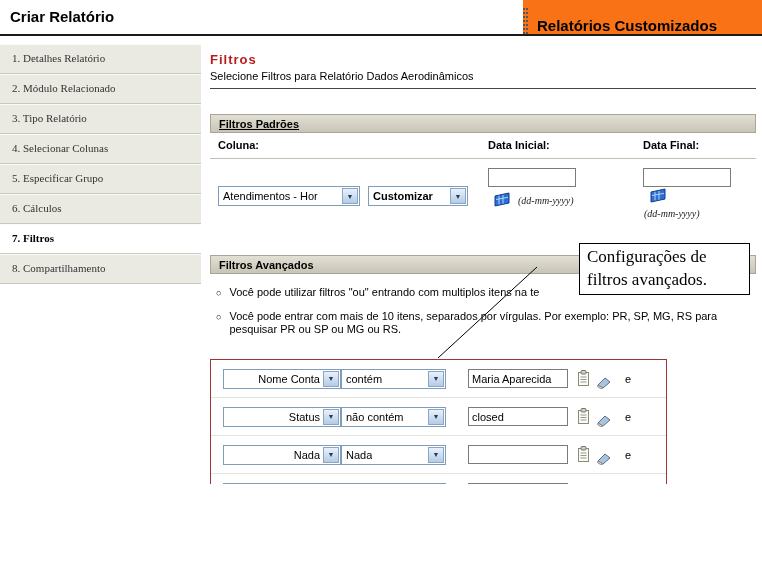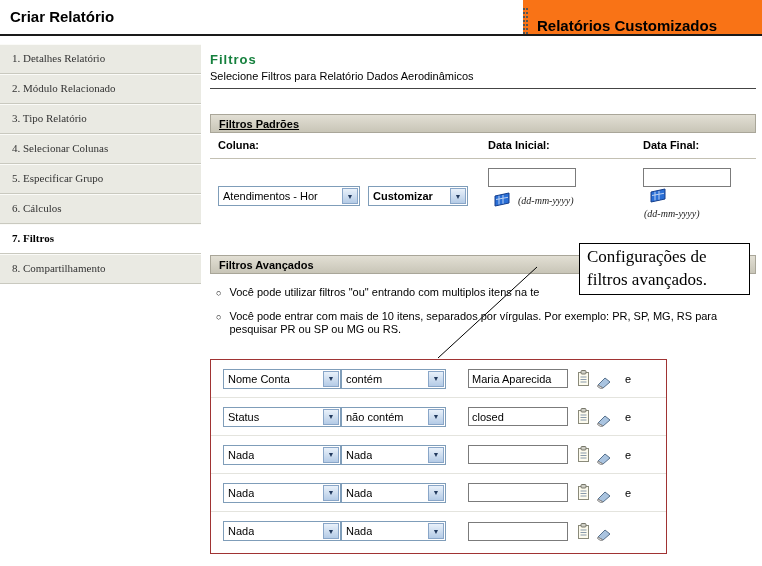--- a/index.html
+++ b/index.html
@@ -1,35 +1,35 @@
 <!DOCTYPE html>
 <html><head>
 <meta charset="utf-8">
 <style>
   * { margin:0; padding:0; box-sizing:border-box; }
   html,body { background:#fff; }
   body { font-family:"Liberation Sans", sans-serif; color:#000; }
-  .page { position:relative; width:762px; height:566px; background:#fff; overflow:hidden; }
+  .page { position:relative; width:762px; height:484px; background:#fff; overflow:hidden; }
 
   
   .topbar { position:absolute; top:0; left:0; width:762px; height:36px; background:#fff; border-bottom:2px solid #1a1a1a; }
   .topbar-left { position:absolute; left:10px; top:8px; font-size:15px; font-weight:bold; }
   .topbar-right { position:absolute; left:523px; top:0; right:0; height:34px; background:#f97316; display:flex; align-items:flex-end; }
   .dot-sep { width:5px; height:26px; border-left:2px dotted #555; border-right:2px dotted #555; margin:0 9px 0 0; }
   .topbar-right-title { font-size:15px; font-weight:bold; white-space:nowrap; }
 
   
   .sidebar { position:absolute; top:44px; left:0; width:201px;font-family:Liberation Serif, serif; }
   .sidebar-item { height:30px; line-height:29px; padding-left:12px; font-size:11px; color:#333;
                   background:#eaeae3; border-bottom:1px solid #c9c9bf; box-shadow:inset 0 1px 0 #fbfbf8; cursor:pointer; }
   .sidebar-item.active { background:#ffffff; color:#000; font-weight:bold; }
 
   
   .main { position:absolute; left:210px; top:48px; width:546px; height:512px; }
-  .m-title { position:absolute; top:4px; left:0; font-size:13px; font-weight:bold; color:#15803d; letter-spacing:1px; }
+  .m-title { position:absolute; top:4px; left:0; font-size:13px; font-weight:bold; color:#b91c1c; letter-spacing:1px; }
   .m-sub { position:absolute; top:22px; left:0; font-size:11px; }
   .rule { position:absolute; left:0; width:546px; border-top:1px solid #444; }
   .rule1 { top:40px; }
   .section-bar { position:absolute; left:0; width:546px; height:19px; background:linear-gradient(#e2dfd4,#c8c5b7);
                  border:1px solid #a9a699; font-size:11px; font-weight:bold; padding:3px 8px; }
   .std-bar { top:66px;text-decoration:underline; }
   .adv-bar { top:207px; }
 
   .col-label { position:absolute; font-size:11px; font-weight:bold; }
   .hairline { position:absolute; left:0; width:546px; border-top:1px solid #c3c0b3; }
@@ -50,21 +50,21 @@
   
   .tip { position:absolute; left:6px; display:flex; font-size:11px; line-height:13px; }
   .bullet { font-size:9px; margin-right:8px; position:relative; top:1px; }
   .tip1 { top:238px; }
   .tip2 { top:262px; width:535px; }
 
   
   .adv-box { position:absolute; top:311px; left:0; width:457px; height:195px; border:1px solid #a03333; background:#fff; }
   .frow { height:38px; display:flex; align-items:center; border-bottom:1px solid #e4e4de; }
   .frow:last-child { border-bottom:none; }
-  .f-sel1 { width:118px; margin-left:12px; }
+  .f-sel1 { width:118px; margin-left:12px;justify-content:flex-end; }
   .f-sel2 { width:105px; }
   .f-txt  { width:100px; margin-left:22px; }
   .icon { display:inline-flex; cursor:pointer; }
   .i1 { margin-left:8px; }
   .i2 { margin-left:5px; margin-top:8px; }
   .connector { font-size:11px; margin-left:13px; }
 
   
   .std-sel1 { position:absolute; top:138px; left:8px; width:142px; }
   .std-sel2 { position:absolute; top:138px; left:158px; width:100px;font-weight:bold; }

